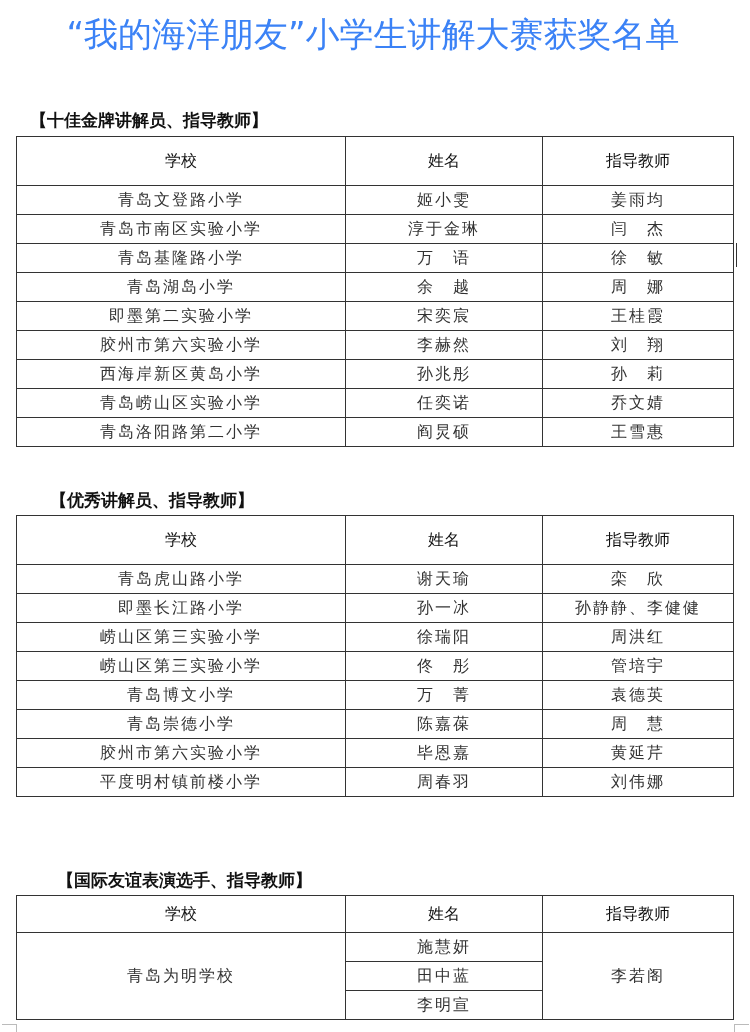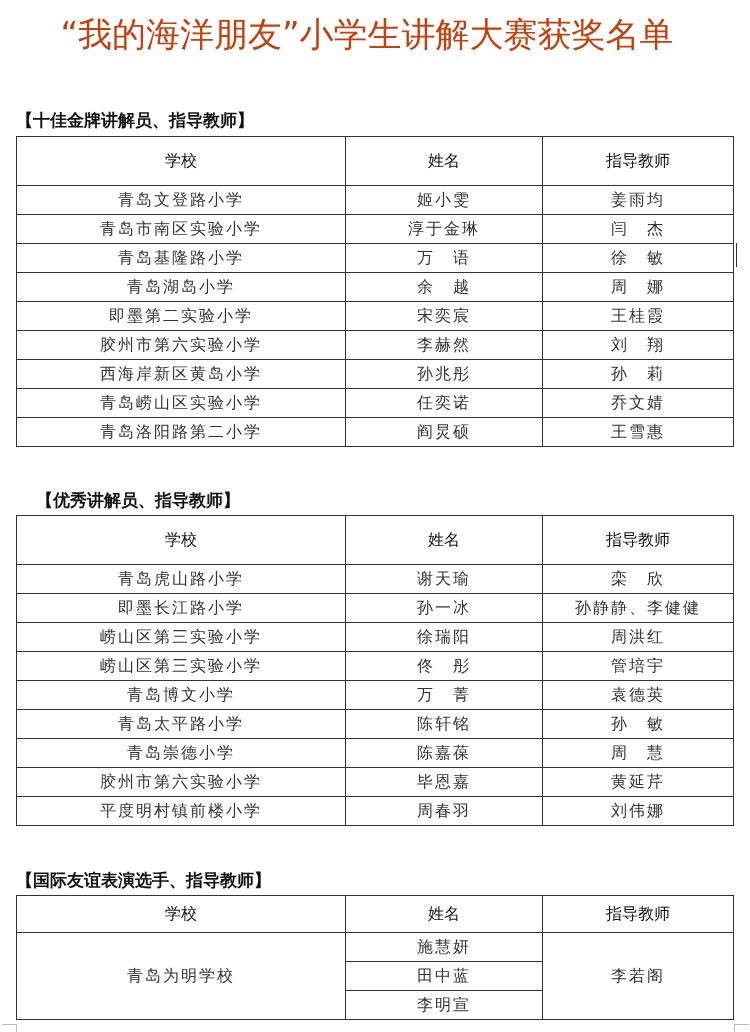--- a/index.html
+++ b/index.html
@@ -1,26 +1,26 @@
 <!DOCTYPE html>
 <html><head>
   <meta charset="utf-8">
   <style>
     html, body { margin: 0; padding: 0; background: #ffffff; }
     body {
       width: 750px; height: 1032px; position: relative; overflow: hidden;
       font-family: "DejaVu Sans", "Liberation Sans", sans-serif; color: #222;
     }
     .title {
-      position: absolute; left: 4px; top: 12px; width: 726px; text-align: center;
-      font-size: 34px; font-weight: normal; color: #c2410c; letter-spacing: 0px;
+      position: absolute; left: 10px; top: 12px; width: 726px; text-align: center;
+      font-size: 34px; font-weight: normal; color: #3b82f6; letter-spacing: 0px;
       font-family: "DejaVu Sans", sans-serif;
     }
     .section-title {
-      position: absolute; left: 16px; font-size: 17px; font-weight: bold; color: #111;
+      position: absolute; left: 30px; font-size: 17px; font-weight: bold; color: #111;
       font-family: "DejaVu Sans", sans-serif;
     }
     table.list {
       position: absolute; left: 16px; width: 717px;
       border-collapse: collapse; table-layout: fixed;
       border: 1.5px solid #333;
     }
     table.list col.c1 { width: 329px; }
     table.list col.c2 { width: 197px; }
     table.list col.c3 { width: 191px; }
@@ -144,43 +144,38 @@
         <td>崂山区第三实验小学</td>
         <td>佟　彤</td>
         <td>管培宇</td>
       </tr>
     <tr>
         <td>青岛博文小学</td>
         <td>万　菁</td>
         <td>袁德英</td>
       </tr>
     <tr>
-        <td>青岛太平路小学</td>
-        <td>陈轩铭</td>
-        <td>孙　敏</td>
-      </tr>
-    <tr>
         <td>青岛崇德小学</td>
         <td>陈嘉葆</td>
         <td>周　慧</td>
       </tr>
     <tr>
         <td>胶州市第六实验小学</td>
         <td>毕恩嘉</td>
         <td>黄延芹</td>
       </tr>
     <tr>
         <td>平度明村镇前楼小学</td>
         <td>周春羽</td>
         <td>刘伟娜</td>
       </tr>
   </tbody>
 </table>
 
-<div class="section-title" style="top:869px;">【国际友谊表演选手、指导教师】</div>
+<div class="section-title" style="top:869px;margin-left:27px;">【国际友谊表演选手、指导教师】</div>
 <table class="list t3" style="top:895px;">
   <colgroup>
       <col class="c1">
       <col class="c2">
       <col class="c3">
     </colgroup>
   <thead>
     <tr>
       <th>学校</th>
       <th>姓名</th>

